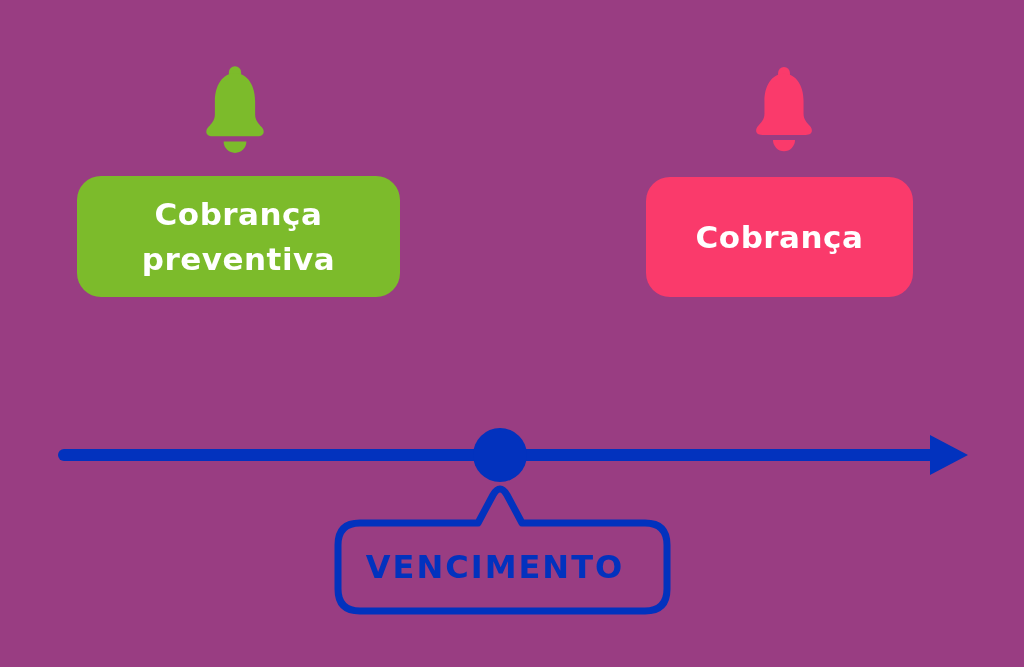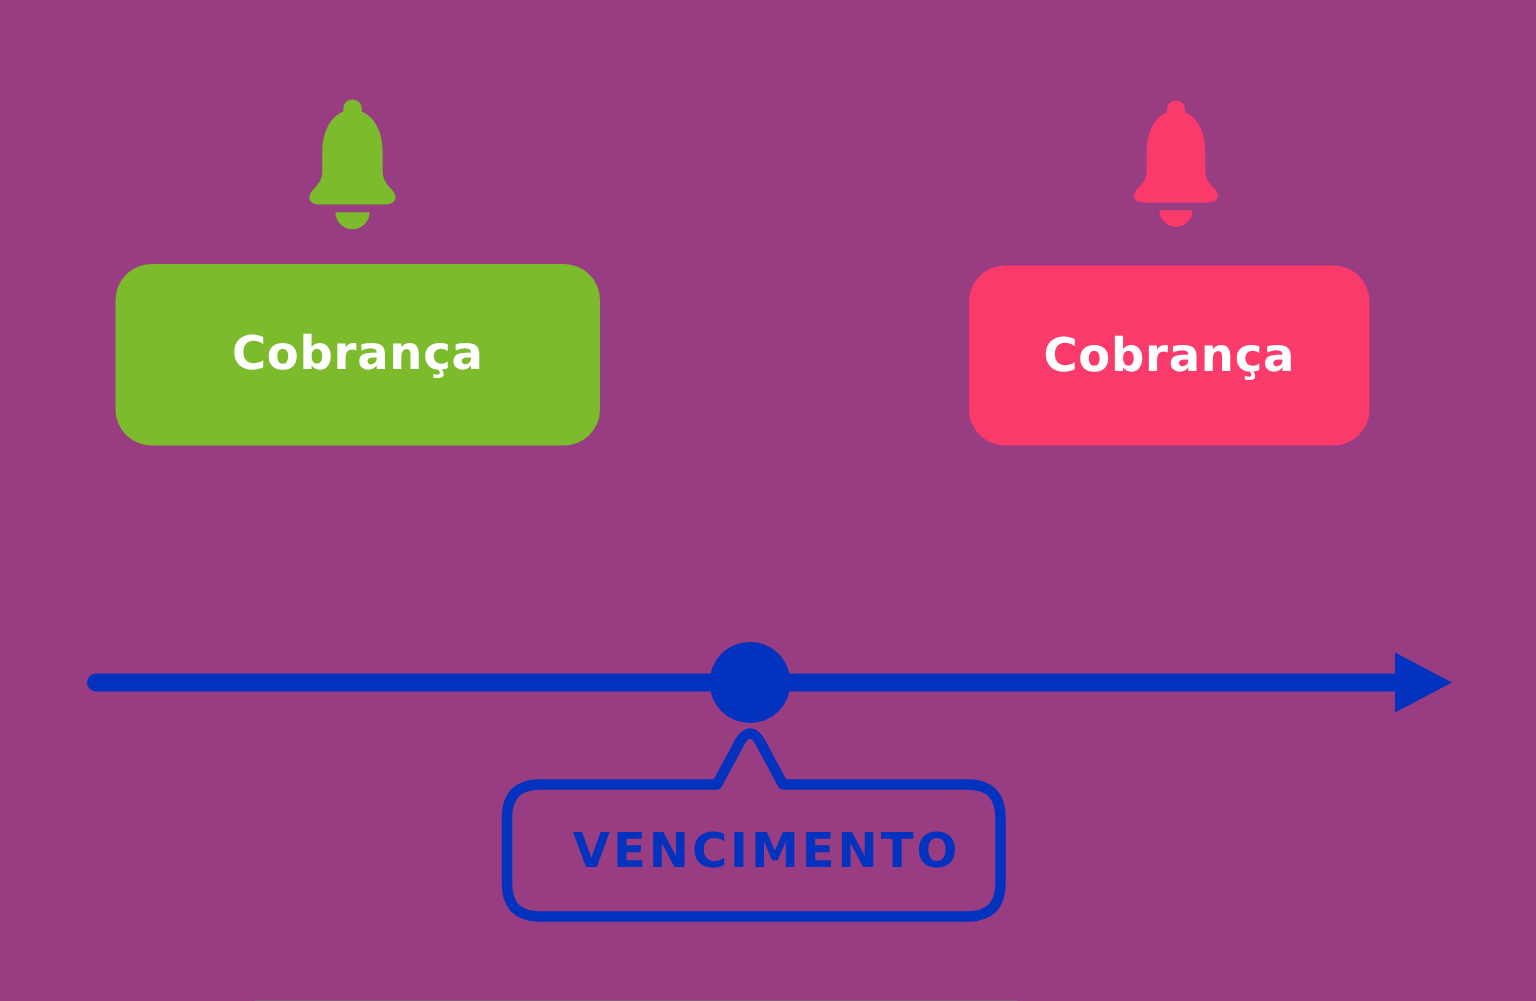--- a/index.html
+++ b/index.html
@@ -92,21 +92,21 @@
   }
   .callout-outline {
     fill: none;
     stroke: var(--blue, #0232BE);
     stroke-width: 7;
     stroke-linejoin: round;
     stroke-linecap: round;
   }
   .callout-text {
     position: absolute;
-    left: 346px; top: 523px;
+    left: 330px; top: 523px;
     width: 330px; height: 88px;
     display: flex;
     align-items: center;
     justify-content: center;
     color: var(--blue, #0232BE);
     font-weight: 700;
     font-size: 32px;
     letter-spacing: 2px;
   }
 </style>
@@ -126,20 +126,21 @@
   <svg class="bell bell-pink" viewBox="0 0 80 100" aria-hidden="true">
     <rect class="bell-shape" x="33" y="0" width="14" height="18" rx="7"></rect>
     <path class="bell-shape" d="M40,8 C25,8 17,23 17,40 L17,55 C17,62 13,65.5 9.5,69.5
       C5.5,74 6.5,80 14.5,80 L65.5,80 C73.5,80 74.5,74 70.5,69.5
       C67,65.5 63,62 63,55 L63,40 C63,23 55,8 40,8 Z"></path>
     <path class="bell-shape" d="M27,86 A13,13 0 0 0 53,86 Z"></path>
   </svg>
 
   <div class="label-box label-box-preventive">
     <span>Cobrança</span>
+    <span>preventiva</span>
   </div>
 
   <div class="label-box label-box-reactive">
     <span>Cobrança</span>
   </div>
 
   <div class="timeline-line"></div>
   <div class="timeline-arrowhead"></div>
   <div class="timeline-dot"></div>
 

